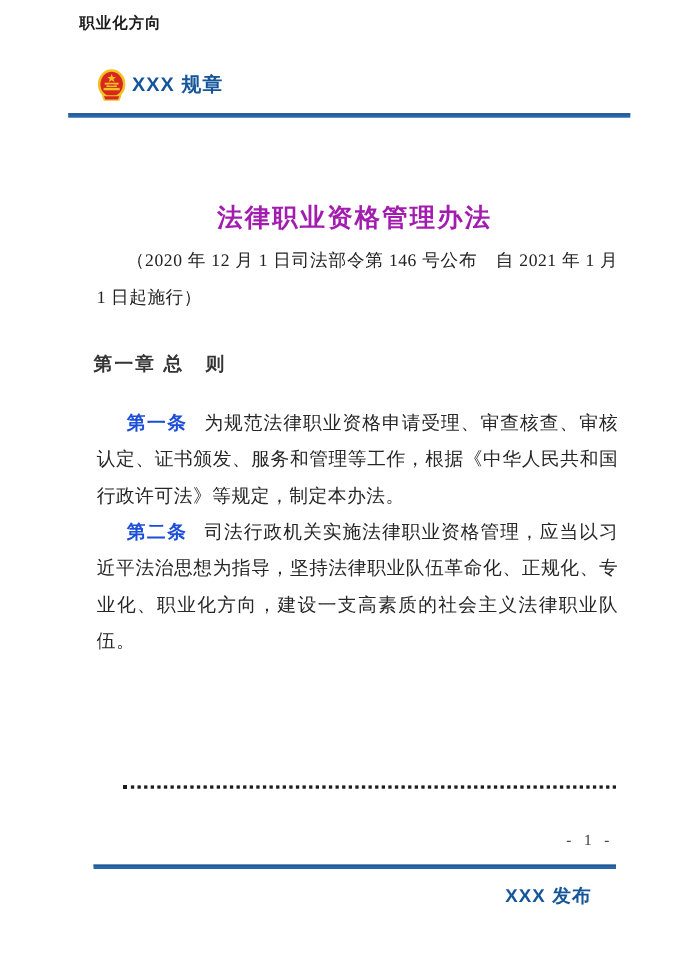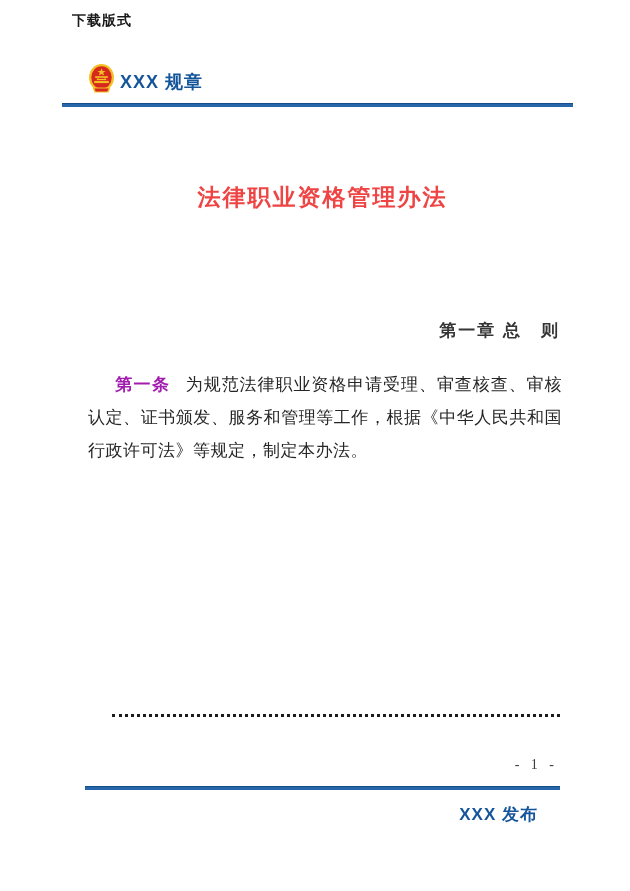--- a/index.html
+++ b/index.html
@@ -18,72 +18,72 @@
     font-size:14px;font-weight:bold;color:#1a1a1a;
     font-family:"Liberation Serif", serif;
     letter-spacing:1px;
     text-decoration:none;
     cursor:pointer;
   }
 
   
   .header-row{
     position:absolute;left:88px;top:60px;height:34px;
-    display:flex;align-items:flex-end;gap:5px;
+    display:flex;align-items:center;gap:5px;
   }
   .emblem{width:27px;height:31px;display:block;}
   .header-label{
     font-size:18px;font-weight:bold;color:#15559a;
     font-family:"Liberation Sans", sans-serif;
     letter-spacing:1px;white-space:nowrap;
   }
   .header-rule{
     position:absolute;left:62px;top:103px;width:511px;height:3px;
     background:#2766ab;
     border-top:1px solid #174e86;
   }
 
   
   .doc-title{
     position:absolute;left:85px;top:167px;width:475px;
     text-align:center;
-    font-size:23px;color:#ef4444;
+    font-size:23px;color:#a21caf;
     letter-spacing:2px;
     font-family:"Liberation Serif", serif;
     white-space:nowrap;
   }
   .promulgation{
     position:absolute;left:88px;top:205px;width:474px;
     font-size:16px;color:#222222;
     line-height:33px;
     text-indent:1.7em;
     text-align:justify;
     letter-spacing:0.5px;
   }
   .chapter-heading{
     position:absolute;left:85px;top:305px;width:475px;
-    text-align:right;
+    text-align:left;
     font-size:17px;font-weight:600;color:#353535;
     font-family:"Liberation Sans", sans-serif;
     letter-spacing:2px;
     white-space:nowrap;
   }
   .articles{
     position:absolute;left:88px;top:368px;width:474px;
   }
   .article{
     margin:0;
     font-size:17px;color:#262626;
     line-height:33px;
     text-indent:1.6em;
     text-align:justify;
     letter-spacing:0.5px;
   }
   .art-label{
-    font-weight:bold;color:#a21caf;
+    font-weight:bold;color:#1d4ed8;
     font-family:"Liberation Sans", sans-serif;
     margin-right:0.9em;
     letter-spacing:1px;
   }
 
   
   .ellipsis-divider{
     position:absolute;left:112px;top:706px;width:448px;height:8px;
     border-bottom:3px dotted #1c1c1c;
   }
@@ -106,46 +106,50 @@
     font-family:Liberation Sans, sans-serif;
     letter-spacing:1px;
     white-space:nowrap;
   }
 </style>
 </head>
 <body>
 
 <div class="page">
 
-  <a class="top-link">下载版式</a>
+  <a class="top-link">职业化方向</a>
 
   <div class="header-row">
     <svg class="emblem" viewBox="0 0 27 31">
       <ellipse cx="13.5" cy="14.5" rx="12.5" ry="13.5" fill="#f3c024"></ellipse>
       <ellipse cx="13.5" cy="14.5" rx="10.2" ry="11.2" fill="#d7281e"></ellipse>
       <polygon points="13.5,5.2 14.6,8.0 17.5,8.0 15.2,9.8 16.1,12.6 13.5,10.9 10.9,12.6 11.8,9.8 9.5,8.0 12.4,8.0" fill="#f3c024"></polygon>
       <rect x="7.2" y="13.2" width="12.6" height="1.7" fill="#f3c024"></rect>
       <rect x="8.8" y="15.6" width="9.4" height="1.5" fill="#f3c024"></rect>
       <rect x="6.2" y="17.9" width="14.6" height="2.2" fill="#f3c024"></rect>
       <rect x="11.0" y="14.9" width="5.0" height="0.8" fill="#d7281e"></rect>
       <path d="M4.5,24.5 L22.5,24.5 L20.5,29.5 L6.5,29.5 Z" fill="#f3c024"></path>
       <path d="M6.5,25.5 L20.5,25.5 L19.2,28.4 L7.8,28.4 Z" fill="#d7281e"></path>
     </svg>
     <span class="header-label">XXX 规章</span>
   </div>
   <div class="header-rule"></div>
 
   <h1 class="doc-title">法律职业资格管理办法</h1>
 
+  <p class="promulgation">（2020 年 12 月 1 日司法部令第 146 号公布　自 2021 年 1 月 1 日起施行）</p>
 
   <h2 class="chapter-heading">第一章 总　则</h2>
 
   <div class="articles">
     <p class="article">
       <span class="art-label">第一条</span><span>为规范法律职业资格申请受理、审查核查、审核认定、证书颁发、服务和管理等工作，根据《中华人民共和国行政许可法》等规定，制定本办法。</span>
+    </p>
+    <p class="article">
+      <span class="art-label">第二条</span><span>司法行政机关实施法律职业资格管理，应当以习近平法治思想为指导，坚持法律职业队伍革命化、正规化、专业化、职业化方向，建设一支高素质的社会主义法律职业队伍。</span>
     </p>
   </div>
 
   <div class="ellipsis-divider"></div>
 
   <div class="page-number">- 1 -</div>
 
   <div class="footer-rule"></div>
 
   <div class="publisher">XXX 发布</div>

